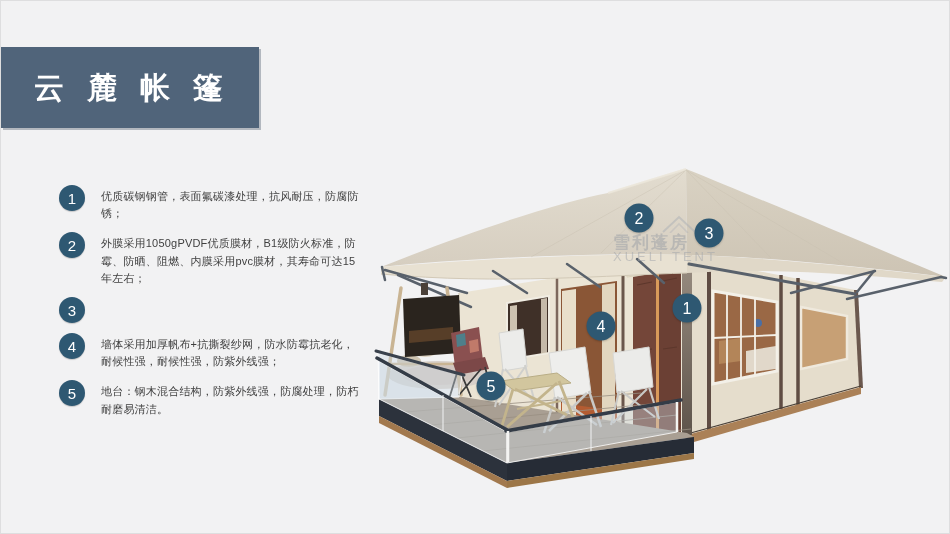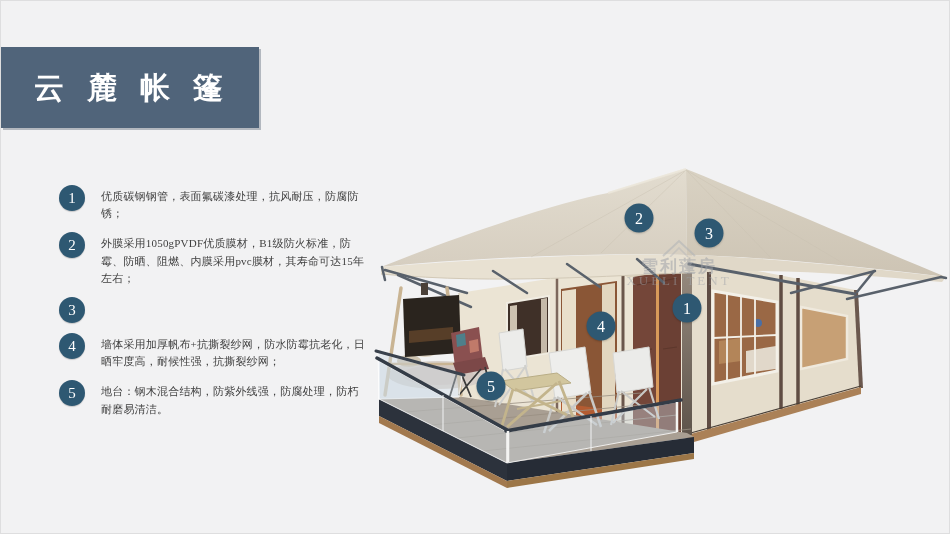--- a/index.html
+++ b/index.html
@@ -1,19 +1,19 @@
 <!DOCTYPE html>
 <html><head>
 <meta charset="utf-8">
 <style>
   html,body{margin:0;padding:0;background:#e8e8e9;}
   .stage{
     position:relative;width:950px;height:534px;overflow:hidden;
     background:#f2f2f3;border:1px solid #dededf;box-sizing:border-box;
-    font-family:Liberation Serif, serif;
+    font-family:Liberation Sans, sans-serif;
   }
   
   .header{
     position:absolute;left:0;top:46px;width:258px;height:81px;
     background:#50647a;display:flex;align-items:center;
     box-shadow:2px 2px 0 rgba(62,78,95,.35);
   }
   .header .title{
     color:#ffffff;font-size:30px;font-weight:bold;letter-spacing:23px;
     padding-left:33px;white-space:nowrap;line-height:1;
@@ -31,22 +31,22 @@
     margin-top:-3px;box-shadow:0 1px 1px rgba(0,0,0,.18);
   }
   .ftext{
     margin-left:16px;width:264px;color:#3f3f3f;
     font-size:11px;line-height:17.2px;letter-spacing:.2px;
   }
   
   .scene{position:absolute;left:0;top:0;width:950px;height:534px;}
   
   .watermark{
-    position:absolute;left:612px;top:236px;width:132px;
-    text-align:center;pointer-events:none;
+    position:absolute;left:612px;top:212px;width:132px;
+    text-align:left;pointer-events:none;
   }
   .watermark .wm-cn{
     font-size:17px;font-weight:bold;letter-spacing:2px;
     color:rgba(158,162,168,.55);line-height:18px;margin-top:1px;
   }
   .watermark .wm-en{
     font-size:13px;letter-spacing:3px;color:rgba(160,164,170,.5);line-height:9px;
   }
   
   .callout{
@@ -72,21 +72,21 @@
     </div>
     <div class="feature">
       <div class="fbadge">2</div>
       <div class="ftext">外膜采用1050gPVDF优质膜材，B1级防火标准，防霉、防晒、阻燃、内膜采用pvc膜材，其寿命可达15年左右；</div>
     </div>
     <div class="feature">
       <div class="fbadge">3</div>
     </div>
     <div class="feature">
       <div class="fbadge">4</div>
-      <div class="ftext">墙体采用加厚帆布+抗撕裂纱网，防水防霉抗老化，日晒牢度高，耐候性强，抗撕裂纱网；</div>
+      <div class="ftext">墙体采用加厚帆布+抗撕裂纱网，防水防霉抗老化，耐候性强，耐候性强，防紫外线强；</div>
     </div>
     <div class="feature">
       <div class="fbadge">5</div>
       <div class="ftext">地台：钢木混合结构，防紫外线强，防腐处理，防朽耐磨易清洁。</div>
     </div>
   </div>
 
   <svg class="scene" viewBox="0 0 950 534">
     <defs>
       <linearGradient id="postG" x1="0" y1="0" x2="0" y2="1">

